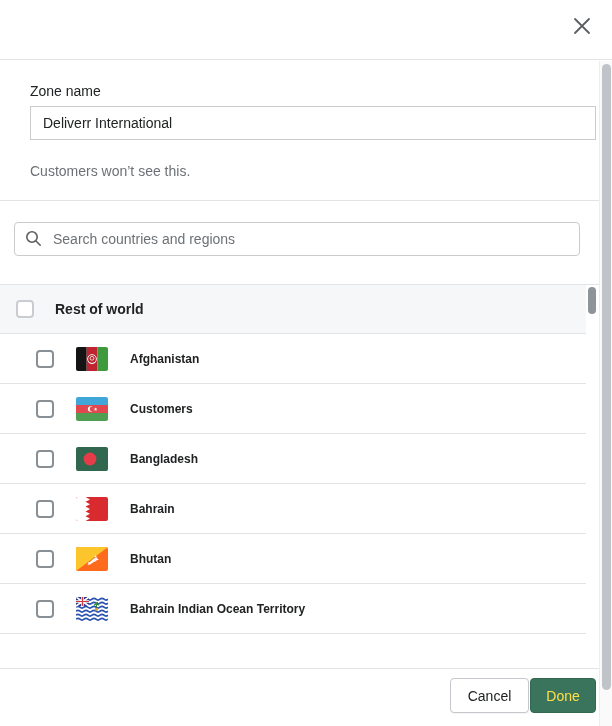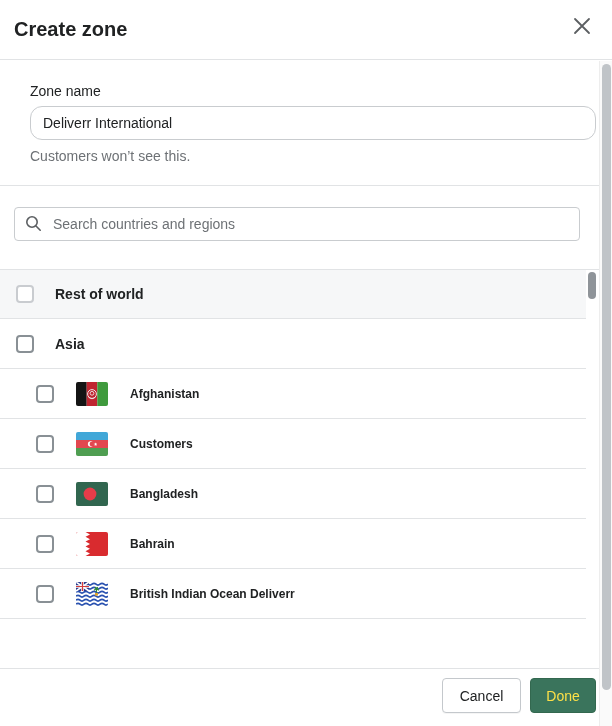--- a/index.html
+++ b/index.html
@@ -13,24 +13,24 @@
   .modal-title { font-size:20px; font-weight:700; color:#202223; }
   .close-btn { position:absolute; right:19px; top:16px; width:22px; height:22px;
                display:flex; align-items:center; justify-content:center;
                background:none; border:none; cursor:pointer; }
 
   
   .content { position:absolute; top:61px; left:0; width:599px; }
 
   .section-zone { padding:22px 0 0 30px; }
   .field-label { font-size:14px; color:#202223; margin-bottom:7px; }
-  .text-input { width:566px; height:34px; border:1px solid #c9cccf; border-radius:12px;
+  .text-input { width:566px; height:34px; border:1px solid #c9cccf; border-radius:0;
                 padding:0 12px; font-size:14px; color:#202223; outline:none;
                 font-family:"Liberation Sans", sans-serif; background:#fff; }
-  .helper { font-size:14px; color:#6d7175; margin-top:8px; }
+  .helper { font-size:14px; color:#6d7175; margin-top:23px; }
 
   .divider { border-bottom:1px solid #e1e3e5; margin-top:21px; }
 
   .section-search { padding:21px 0 20px 14px; }
   .search-box { position:relative; width:566px; height:42px; }
   .search-box .icon { position:absolute; left:11px; top:8px; }
   .search-input { width:566px; height:34px; border:1px solid #c9cccf; border-radius:4px;
                   padding:0 12px 0 38px; font-size:14px; color:#202223; outline:none;
                   font-family:"Liberation Sans", sans-serif; background:#fff; }
   .search-input::placeholder { color:#6d7175; opacity:1; }
@@ -51,40 +51,39 @@
   .row.country .flag svg { display:block; }
   .row.country .cty-label { margin-left:22px; font-size:12px; color:#202223; }
 
   
   .list-scroll-thumb { position:absolute; right:3px; top:2px; width:8px; height:27px;
                        background:#8f9499; border-radius:4px; }
 
   
   .modal-footer { position:absolute; left:0; bottom:0; width:599px; height:58px;
                   border-top:1px solid #e1e3e5; display:flex; align-items:flex-start;
-                  justify-content:flex-end; gap:9px; padding:9px 3px 0 0; background:#fff; }
+                  justify-content:flex-end; gap:1px; padding:9px 3px 0 0; background:#fff; }
   .btn { height:35px; border-radius:4px; font-size:14px; font-weight:400;
          font-family:"Liberation Sans", sans-serif; cursor:pointer; }
   .btn-cancel { width:79px; background:#fff; border:1px solid #c4c8cc; color:#202223;
                 box-shadow:0 1px 0 rgba(0,0,0,0.04); }
   .btn-done { width:66px; background:#3a745c; border:1px solid #33684f; color:#fde047; }
 
   
   .outer-scrollbar { position:absolute; top:61px; right:0; width:13px; height:665px;
                      background:#fafafa; border-left:1px solid #ededed; }
   .outer-scroll-thumb { position:absolute; top:3px; left:2px; width:9px; height:626px;
                         background:#c0c4c8; border-radius:5px; }
 </style>
 </head>
 <body>
 
 <div class="modal">
 
   <div class="modal-header">
-    <div class="modal-title">Create zone</div>
     <button class="close-btn">
       <span>
         <svg width="18" height="18" viewBox="0 0 18 18">
             <path d="M2 2 L16 16 M16 2 L2 16" stroke="#5c5f62" stroke-width="1.8" stroke-linecap="round"></path>
           </svg>
       </span>
     </button>
   </div>
 
   <div class="content">
@@ -109,24 +108,20 @@
       </div>
     </div>
 
     <div class="country-list">
 
       <div class="row subdued">
         <span class="cb light"></span>
         <span class="grp-label">Rest of world</span>
       </div>
 
-      <div class="row">
-        <span class="cb"></span>
-        <span class="grp-label">Asia</span>
-      </div>
 
       <div class="row country">
         <span class="cb"></span>
         <span class="flag">
           <svg width="32" height="24" viewBox="0 0 32 24">
             <rect width="10.7" height="24" fill="#141414"></rect>
             <rect x="10.7" width="10.6" height="24" fill="#bf2530"></rect>
             <rect x="21.3" width="10.7" height="24" fill="#3f9a3d"></rect>
             <g stroke="#f2f2f2" fill="none" opacity="0.95">
               <circle cx="16" cy="12" r="4.4" stroke-width="1"></circle>
@@ -168,20 +163,35 @@
         <span class="cb"></span>
         <span class="flag">
           <svg width="32" height="24" viewBox="0 0 32 24">
             <rect width="32" height="24" fill="#d92b2f"></rect>
             <path fill="#fff" d="M0 0 h9.5 l4.5 2.4 -4.5 2.4 4.5 2.4 -4.5 2.4 4.5 2.4 -4.5 2.4 4.5 2.4 -4.5 2.4 4.5 2.4 -4.5 2.4 h-9.5 z"></path>
           </svg>
         </span>
         <span class="cty-label">Bahrain</span>
       </div>
 
+      <div class="row country">
+        <span class="cb"></span>
+        <span class="flag">
+          <svg width="32" height="24" viewBox="0 0 32 24">
+            <rect width="32" height="24" fill="#ff6b1c"></rect>
+            <path d="M0 0 H32 L0 24 Z" fill="#fcc52c"></path>
+            <g fill="#fdfdfd">
+              <path d="M11.5 17.5 c1.8-0.8 2-2.8 3.8-3.8 c1.6-0.9 2.6-2.6 4.4-2.9 l1.8-0.6 -0.7 1.5 c0.9 0 1.8 0.2 1.7 1 l-1.8 0.6 c-0.9 1.6-3.3 1.7-4.4 2.6 c-1.6 1.2-2.8 1.9-4.8 1.9 z"></path>
+              <circle cx="19.5" cy="9.5" r="0.9"></circle>
+              <circle cx="13" cy="16" r="0.9"></circle>
+            </g>
+          </svg>
+        </span>
+        <span class="cty-label">Bhutan</span>
+      </div>
 
       <div class="row country">
         <span class="cb"></span>
         <span class="flag">
           <svg width="32" height="24" viewBox="0 0 32 24">
             <rect width="32" height="24" fill="#fff"></rect>
             <g stroke="#2a52b0" stroke-width="1.7" fill="none">
               <path d="M0 2.2 q2 -1.8 4 0 t4 0 t4 0 t4 0 t4 0 t4 0 t4 0 t4 0"></path>
               <path d="M0 6.2 q2 -1.8 4 0 t4 0 t4 0 t4 0 t4 0 t4 0 t4 0 t4 0"></path>
               <path d="M0 10.2 q2 -1.8 4 0 t4 0 t4 0 t4 0 t4 0 t4 0 t4 0 t4 0"></path>
@@ -194,21 +204,21 @@
               <path d="M0 0 L13 9 M13 0 L0 9" stroke="#fff" stroke-width="1.6"></path>
               <path d="M6.5 0 V9 M0 4.5 H13" stroke="#fff" stroke-width="2.6"></path>
               <path d="M6.5 0 V9 M0 4.5 H13" stroke="#d23c3c" stroke-width="1.2"></path>
             </g>
             <g>
               <path d="M20.5 10.5 V6.5 M20.5 6.5 l-2.4 1.8 M20.5 6.5 l2.4 1.8 M20.5 6.5 l-1.4 -1.4 M20.5 6.5 l1.4 -1.4" stroke="#2e8b34" stroke-width="1.1" fill="none"></path>
               <rect x="19" y="11" width="3" height="2.6" fill="#e0a32e"></rect>
             </g>
           </svg>
         </span>
-        <span class="cty-label">British Indian Ocean Deliverr</span>
+        <span class="cty-label">Bahrain Indian Ocean Territory</span>
       </div>
 
       <div class="list-scroll-thumb"></div>
     </div>
 
   </div>
 
   <div class="modal-footer">
     <button class="btn btn-cancel">Cancel</button>
     <button class="btn btn-done">Done</button>

